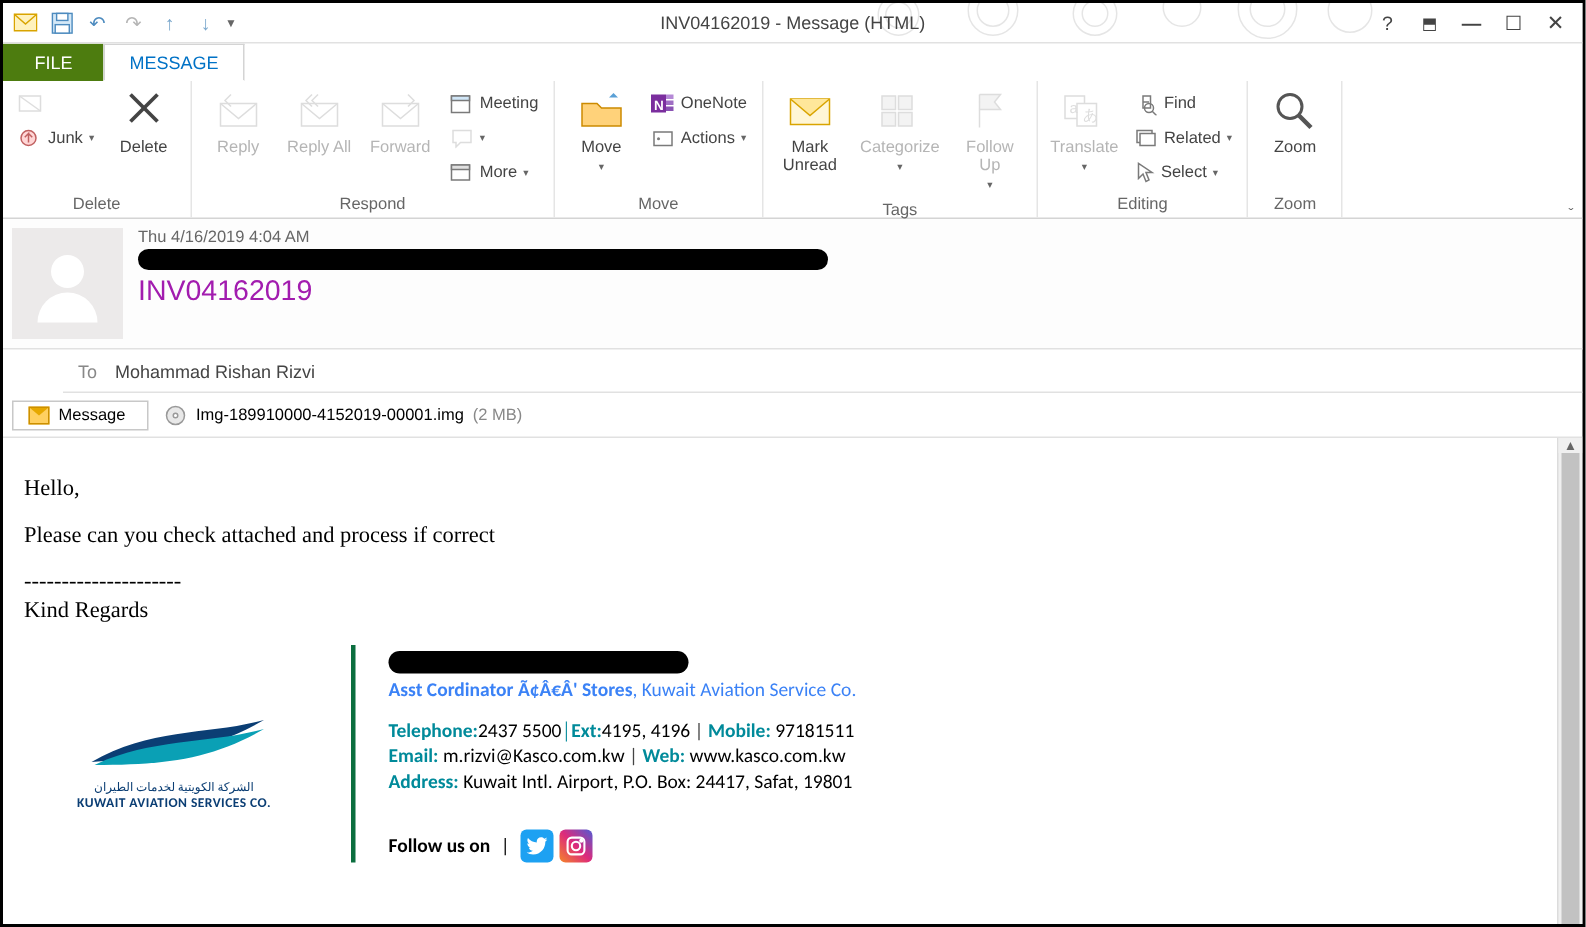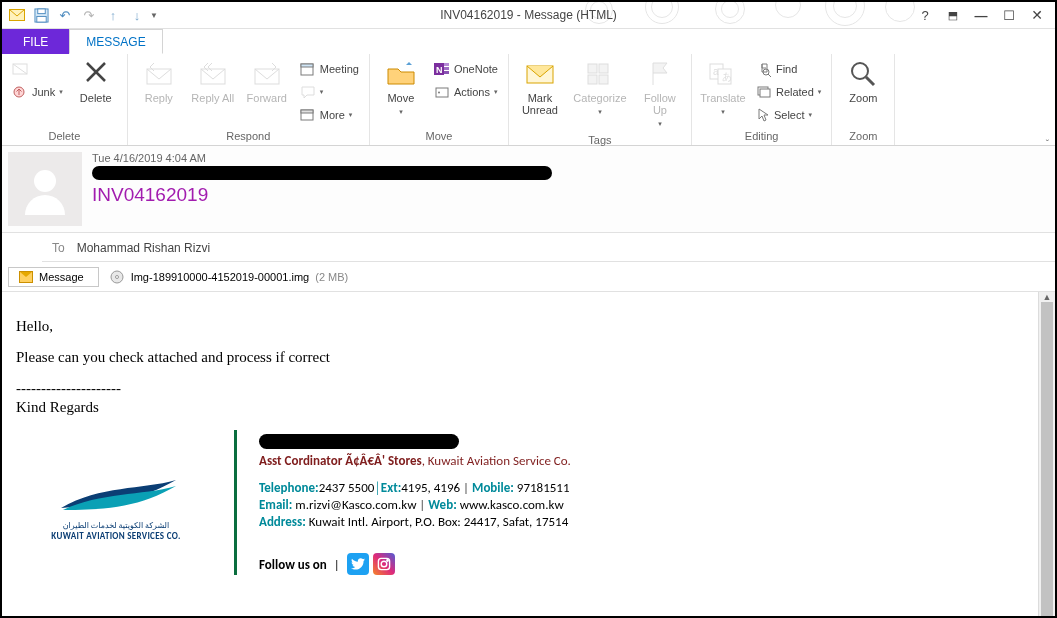--- a/index.html
+++ b/index.html
@@ -14,21 +14,21 @@
 .title-text { position: absolute; left: 50%; transform: translateX(-50%); font-size: 12px; color: #444; }
 .window-controls { margin-left: auto; display: flex; gap: 12px; padding-right: 10px; color: #444; }
 .win-ctrl { display: inline-flex; width: 16px; align-items: center; justify-content: center; font-size: 13px; }
 
 .swirl-bg { position: absolute; top: -10px; right: 80px; width: 400px; height: 40px; opacity: 0.15; pointer-events: none; }
 .swirl { border: 1px solid #555; border-radius: 50%; position: absolute; }
 
 
 .tabs { height: 25px; display: flex; align-items: flex-end; background: #fff; }
 .tab { padding: 4px 16px; font-size: 12px; height: 25px; display: flex; align-items: center; border: 1px solid transparent; }
-.tab.file { background: #6d28d9; color: #fff; padding: 4px 20px; }
+.tab.file { background: #4d7c0f; color: #fff; padding: 4px 20px; }
 .tab.active { background: #fff; color: #0072c6; border: 1px solid #d4d4d4; border-bottom: 1px solid #fff; }
 
 
 .ribbon { height: 92px; background: #fff; border-bottom: 1px solid #d4d4d4; display: flex; position: relative; }
 .ribbon-group { border-right: 1px solid #e5e5e5; display: flex; flex-direction: column; padding: 2px 6px 0 6px; }
 .group-buttons { display: flex; align-items: flex-start; flex: 1; gap: 4px; }
 .group-label { text-align: center; font-size: 11px; color: #666; padding: 2px 0 3px 0; }
 .big-btn { display: flex; flex-direction: column; align-items: center; justify-content: flex-start; width: 50px; padding: 2px 2px; gap: 2px; font-size: 11px; color: #444; }
 .big-btn.wider { width: 62px; }
 .big-btn .icon-lg { width: 32px; height: 32px; display: flex; align-items: center; justify-content: center; }
@@ -359,21 +359,21 @@
   </div>
 
   <div class="msg-header">
     <div class="avatar">
       <svg width="56" height="56" viewBox="0 0 56 56">
           <circle cx="28" cy="20" r="11" fill="#fff"></circle>
           <path d="M8 54 a20 20 0 0 1 40 0 z" fill="#fff"></path>
         </svg>
     </div>
     <div class="header-info">
-      <div class="date-line">Tue 4/16/2019 4:04 AM</div>
+      <div class="date-line">Thu 4/16/2019 4:04 AM</div>
       <div class="from-line">
         <span class="redact" style="width:460px;"></span>
       </div>
       <div class="subject-line">INV04162019</div>
     </div>
   </div>
   <div class="to-line" style="padding:4px 10px 6px 10px; border-bottom:1px solid #e1e1e1;margin-left:40px;">
     <span class="k">To</span>
     <span>Mohammad Rishan Rizvi</span>
   </div>
@@ -407,32 +407,32 @@
             <path d="M22 40 C60 22 100 26 135 16 C100 36 70 40 22 40 Z" fill="#0aa0b5"></path>
           </svg>
           <div style="font-size:9px; text-align:center; color:#0b3e74;">
             <div style="font-size:8px;">الشركة الكويتية لخدمات الطيران</div>
             <div style="font-weight:bold; letter-spacing:0.3px;">KUWAIT AVIATION SERVICES CO.</div>
           </div>
         </div>
         <div class="sig-divider-v"></div>
         <div class="sig-right">
           <div class="sig-redact" style="width:200px; margin-bottom:4px;"></div>
-          <div class="line" style="font-weight:bold; color:#7f1d1d;">
+          <div class="line" style="font-weight:bold; color:#3b82f6;">
             <span>Asst Cordinator Ã¢Â€Â' Stores</span><span style="font-weight:normal;">, Kuwait Aviation Service Co.</span>
           </div>
           <div style="height:10px;"></div>
           <div class="line">
             <span class="teal">Telephone:</span><span>2437 5500</span><span style="color:#008a9a;">│</span><span class="teal">Ext:</span><span>4195, 4196</span><span style="color:#444;"> | </span><span class="teal">Mobile:</span><span> 97181511</span>
           </div>
           <div class="line">
             <span class="teal">Email:</span><span> m.rizvi@Kasco.com.kw</span><span style="color:#444;"> | </span><span class="teal">Web:</span><span> www.kasco.com.kw</span>
           </div>
           <div class="line">
-            <span class="teal">Address:</span><span> Kuwait Intl. Airport, P.O. Box: 24417, Safat, 17514</span>
+            <span class="teal">Address:</span><span> Kuwait Intl. Airport, P.O. Box: 24417, Safat, 19801</span>
           </div>
           <div class="follow">
             <b>Follow us on</b>
               <span>&nbsp;|&nbsp;</span>
             <span class="soc tw">
               <svg width="14" height="12" viewBox="0 0 24 20" fill="#fff">
                   <path d="M24 2.3c-.9.4-1.8.7-2.8.8 1-.6 1.8-1.6 2.1-2.7-.9.6-2 1-3.1 1.2C19.3.6 18 0 16.6 0c-2.7 0-4.9 2.2-4.9 4.9 0 .4 0 .8.1 1.1C7.7 5.8 4.1 3.9 1.7.9c-.4.7-.7 1.6-.7 2.5 0 1.7.9 3.2 2.2 4.1-.8 0-1.6-.2-2.2-.6v.1c0 2.4 1.7 4.4 3.9 4.8-.4.1-.8.2-1.3.2-.3 0-.6 0-.9-.1.6 2 2.4 3.4 4.6 3.4-1.7 1.3-3.8 2.1-6.1 2.1H0c2.2 1.4 4.8 2.2 7.5 2.2 9.1 0 14-7.5 14-14v-.6c1-.7 1.8-1.6 2.5-2.6z"></path>
                 </svg>
             </span>
             <span class="soc ig">

